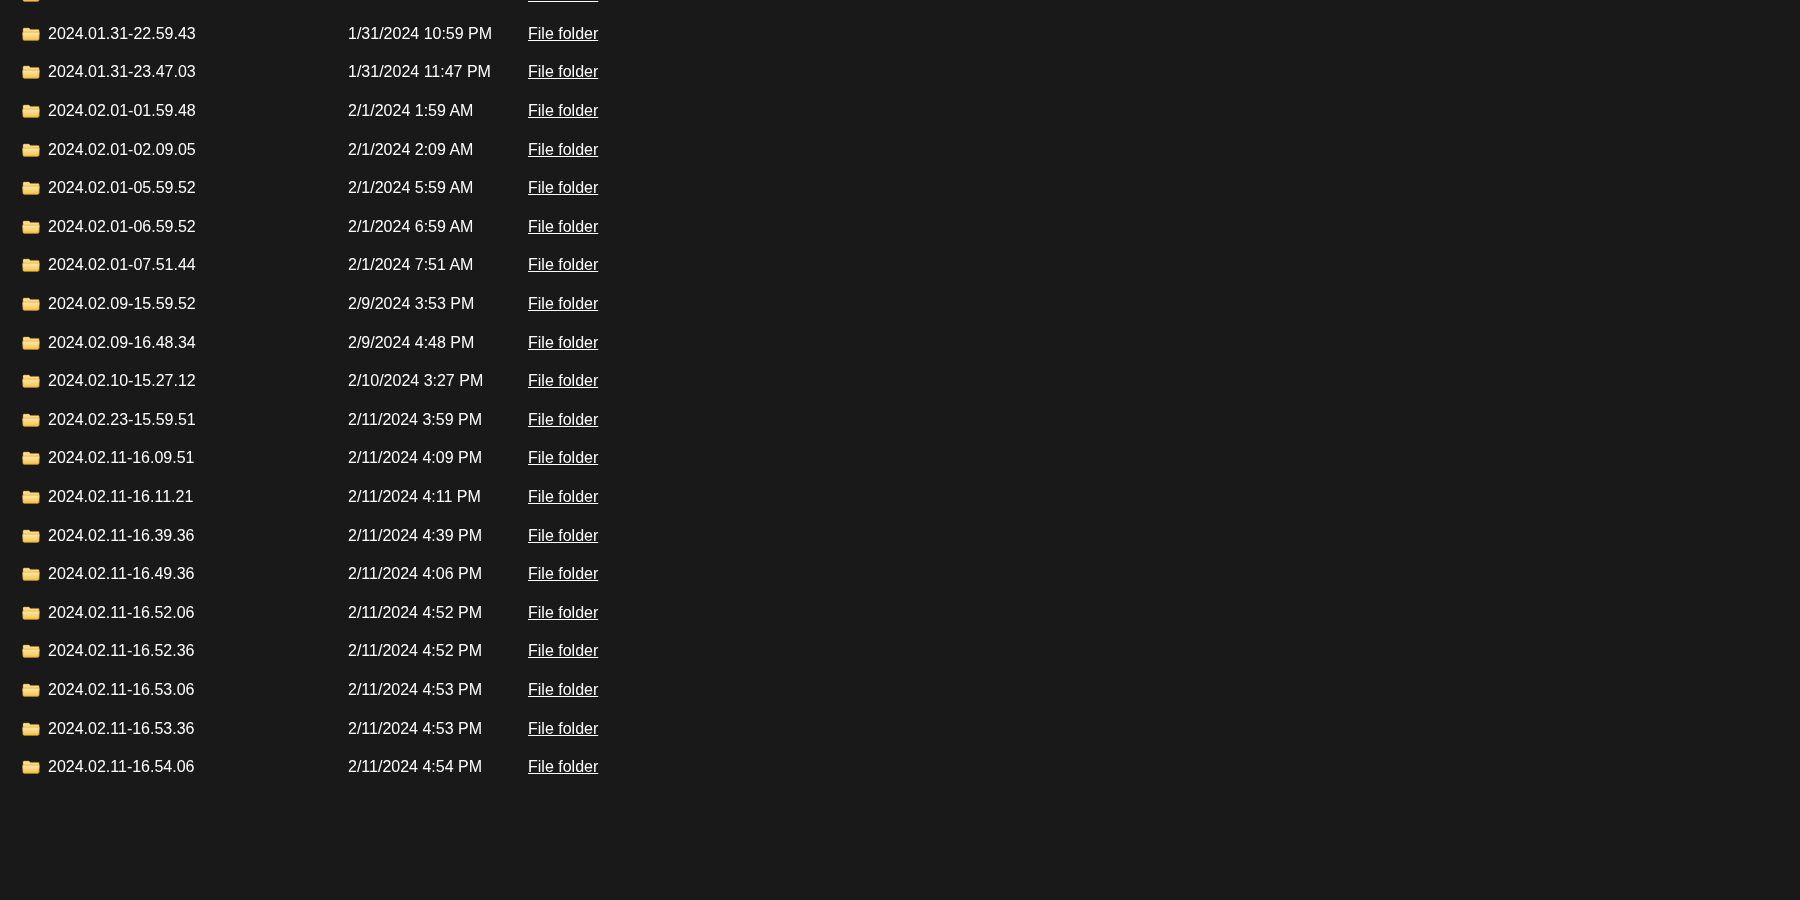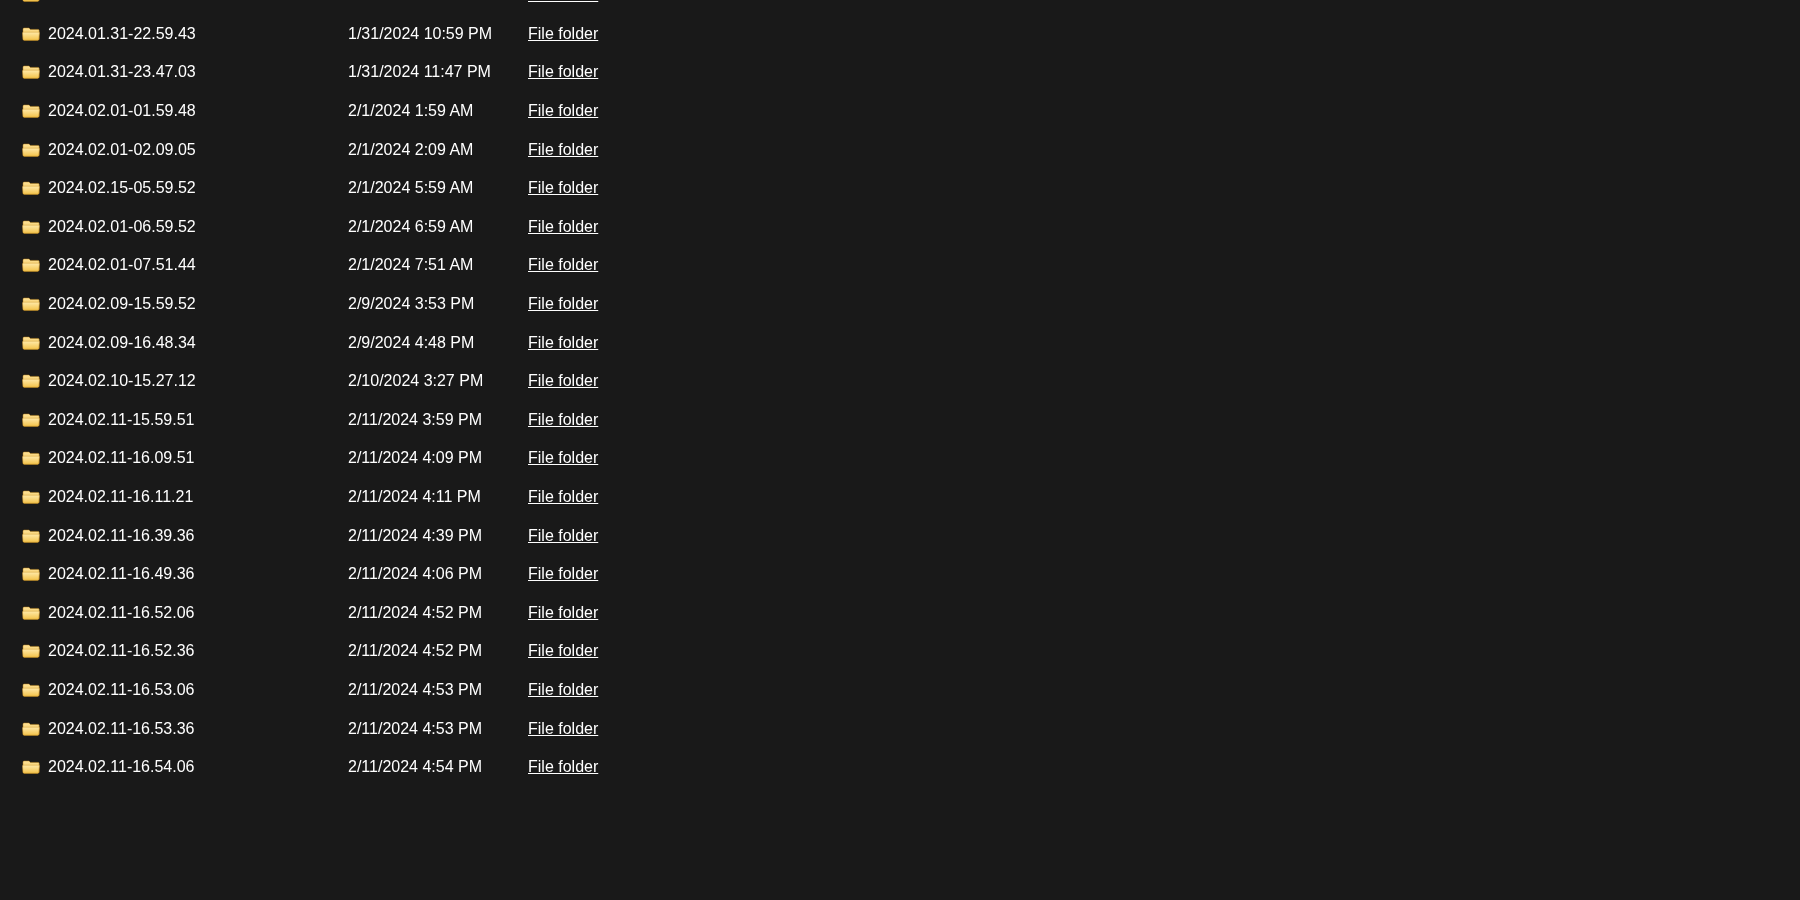--- a/index.html
+++ b/index.html
@@ -190,21 +190,21 @@
               </linearGradient>    
               <linearGradient id="gFront" x1="0" y1="0" x2="0" y2="1">      
                 <stop offset="0" stop-color="#ffe9a8"></stop>      
                 <stop offset="1" stop-color="#f3c34b"></stop>    
               </linearGradient>  
             </defs>  
             <path d="M1 2.2 C1 1.5 1.5 1 2.2 1 L7 1 L8.4 2.4 L16 2.4 C16.7 2.4 17.2 2.9 17.2 3.6 L17.2 12 C17.2 12.7 16.7 13.2 16 13.2 L2.2 13.2 C1.5 13.2 1 12.7 1 12 Z" fill="url(#gBack)" stroke="#b9831d" stroke-width="0.5"></path>  
             <path d="M1.3 5.2 L16.9 5.2 C17.3 5.2 17.5 5.6 17.4 6 L16.6 12.2 C16.5 12.8 16 13.2 15.4 13.2 L2.2 13.2 C1.6 13.2 1.1 12.8 1 12.2 L0.5 6 C0.45 5.6 0.8 5.2 1.3 5.2 Z" fill="url(#gFront)" stroke="#c9932a" stroke-width="0.4"></path>
           </svg>
         </span>
-        <span class="name-text">2024.02.15-05.59.52</span>
+        <span class="name-text">2024.02.01-05.59.52</span>
       </div>
       <div class="col-date date-text">2/1/2024 5:59 AM</div>
       <div class="col-type type-text">File folder</div>
     </div>
     <div class="row">
       <div class="col-name">
         <span class="folder-icon">
           <svg viewBox="0 0 18 14" xmlns="http://www.w3.org/2000/svg">  
             <defs>    
               <linearGradient id="gBack" x1="0" y1="0" x2="0" y2="1">      
@@ -328,21 +328,21 @@
               </linearGradient>    
               <linearGradient id="gFront" x1="0" y1="0" x2="0" y2="1">      
                 <stop offset="0" stop-color="#ffe9a8"></stop>      
                 <stop offset="1" stop-color="#f3c34b"></stop>    
               </linearGradient>  
             </defs>  
             <path d="M1 2.2 C1 1.5 1.5 1 2.2 1 L7 1 L8.4 2.4 L16 2.4 C16.7 2.4 17.2 2.9 17.2 3.6 L17.2 12 C17.2 12.7 16.7 13.2 16 13.2 L2.2 13.2 C1.5 13.2 1 12.7 1 12 Z" fill="url(#gBack)" stroke="#b9831d" stroke-width="0.5"></path>  
             <path d="M1.3 5.2 L16.9 5.2 C17.3 5.2 17.5 5.6 17.4 6 L16.6 12.2 C16.5 12.8 16 13.2 15.4 13.2 L2.2 13.2 C1.6 13.2 1.1 12.8 1 12.2 L0.5 6 C0.45 5.6 0.8 5.2 1.3 5.2 Z" fill="url(#gFront)" stroke="#c9932a" stroke-width="0.4"></path>
           </svg>
         </span>
-        <span class="name-text">2024.02.11-15.59.51</span>
+        <span class="name-text">2024.02.23-15.59.51</span>
       </div>
       <div class="col-date date-text">2/11/2024 3:59 PM</div>
       <div class="col-type type-text">File folder</div>
     </div>
     <div class="row">
       <div class="col-name">
         <span class="folder-icon">
           <svg viewBox="0 0 18 14" xmlns="http://www.w3.org/2000/svg">  
             <defs>    
               <linearGradient id="gBack" x1="0" y1="0" x2="0" y2="1">      

